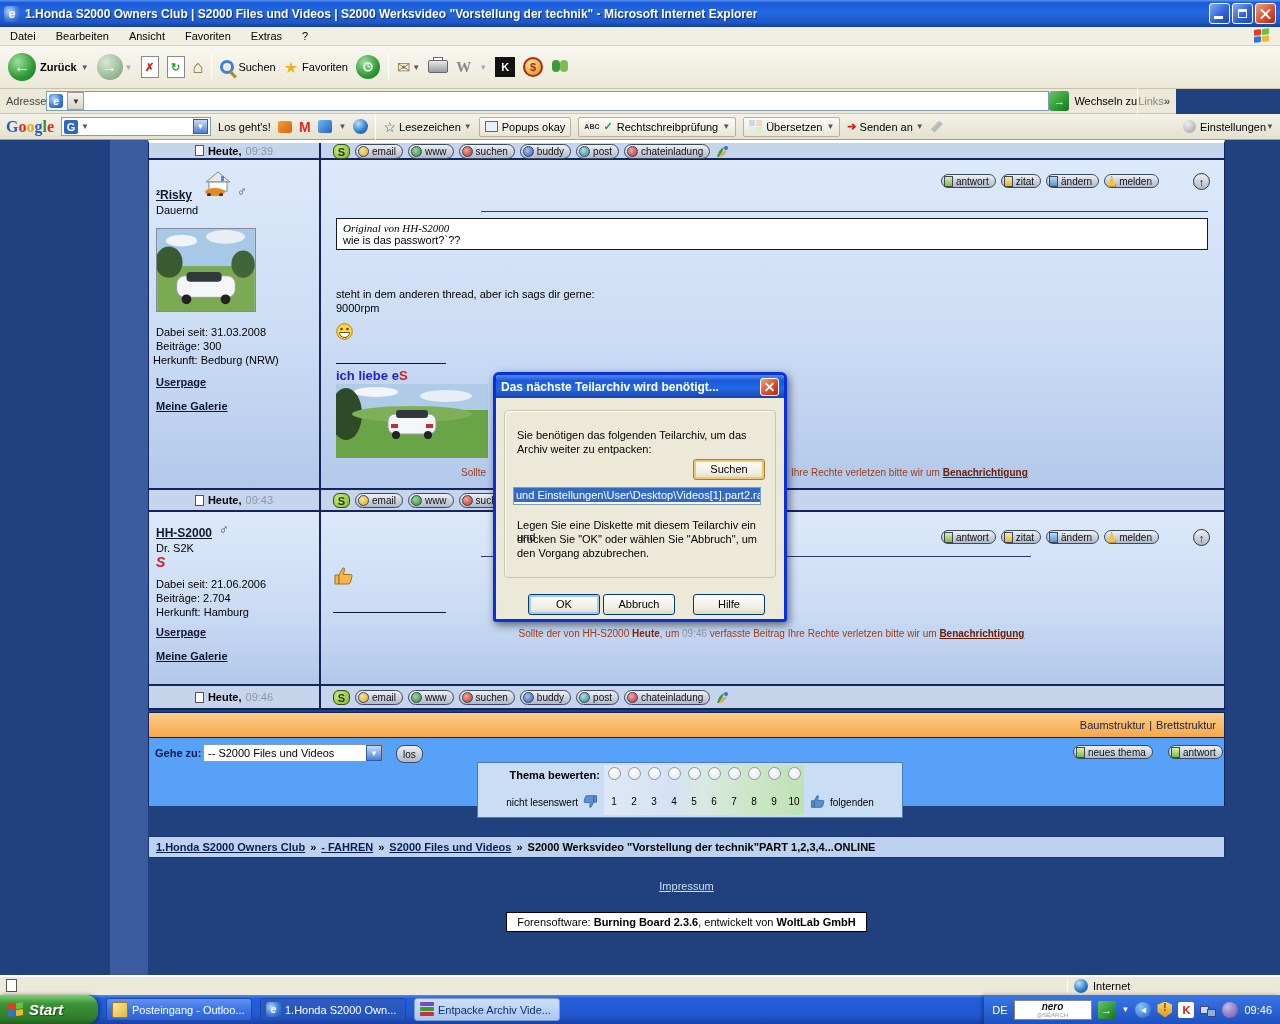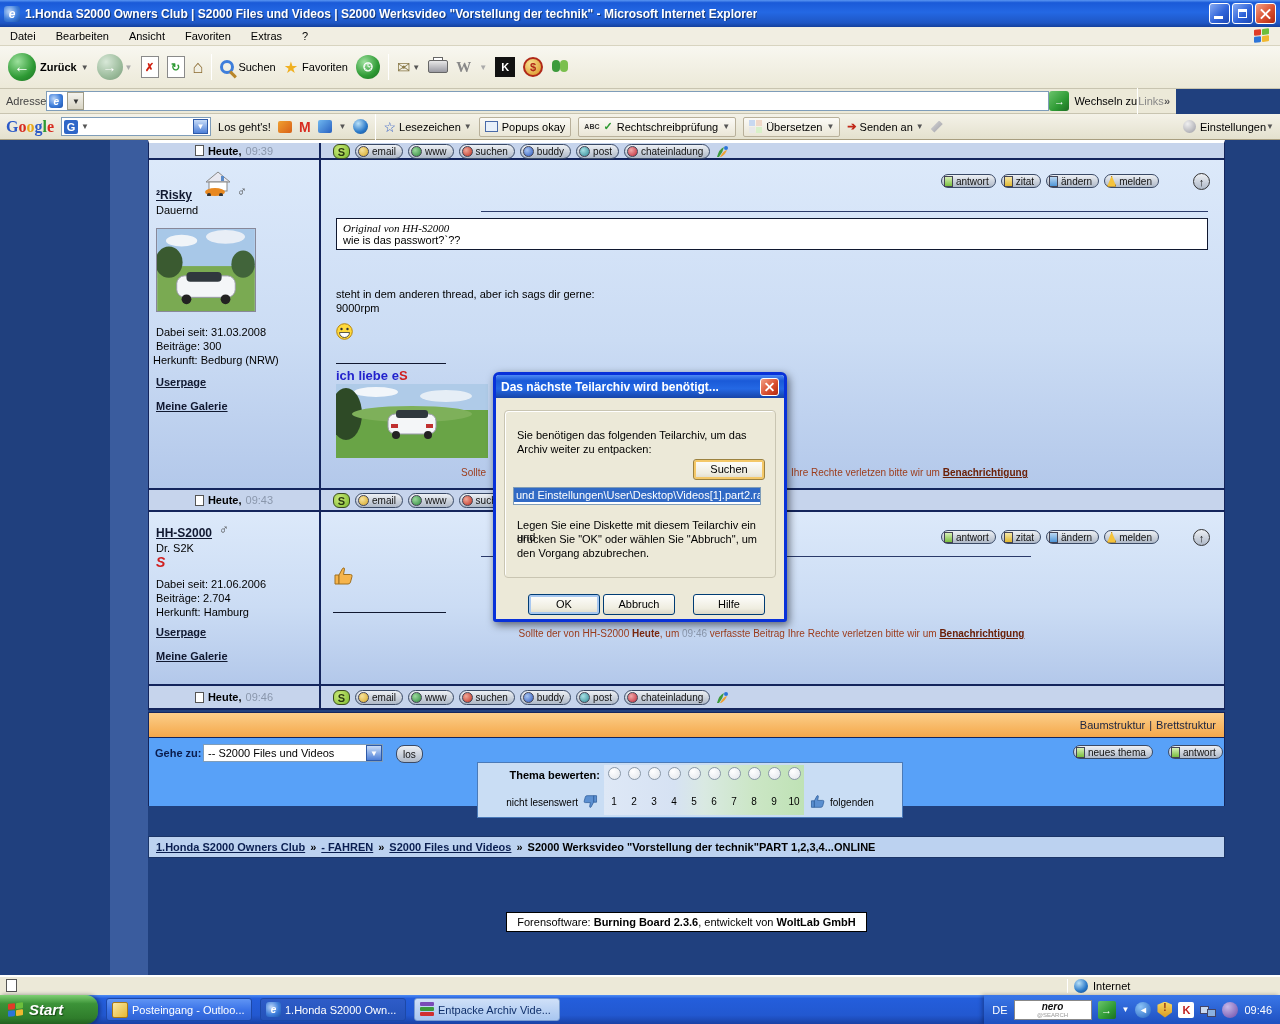--- a/index.html
+++ b/index.html
@@ -539,20 +539,23 @@
     <div class="ab crumbbar" style="top:696px">
       <span class="lk">1.Honda S2000 Owners Club</span>
         <span class="csep">»</span>
       <span class="lk" style="text-decoration:underline;color:#0A1E50">- FAHREN</span>
         <span class="csep">»</span>
       <span class="lk" style="text-decoration:underline;color:#0A1E50">S2000 Files und Videos</span>
         <span class="csep">»</span>
       <span>S2000 Werksvideo "Vorstellung der technik"PART 1,2,3,4...ONLINE</span>
     </div>
 
+    <div class="ab" style="left:148px;top:740px;width:1077px;text-align:center">
+      <span class="lk" style="color:#D0DFF6;text-decoration:underline">Impressum</span>
+    </div>
 
     <div class="ab" style="left:148px;top:772px;width:1077px;text-align:center">
       <span style="display:inline-block;background:#fff;border:1px solid #000;padding:3px 10px"><span>Forensoftware: </span><b>Burning Board 2.3.6</b><span>, entwickelt von </span><b>WoltLab GmbH</b></span>
     </div>
 
     <div class="ab dlg">
       <div class="dtitle">
         <span>Das nächste Teilarchiv wird benötigt...</span>
         <span class="dclose">
             <span class="x1"></span>

